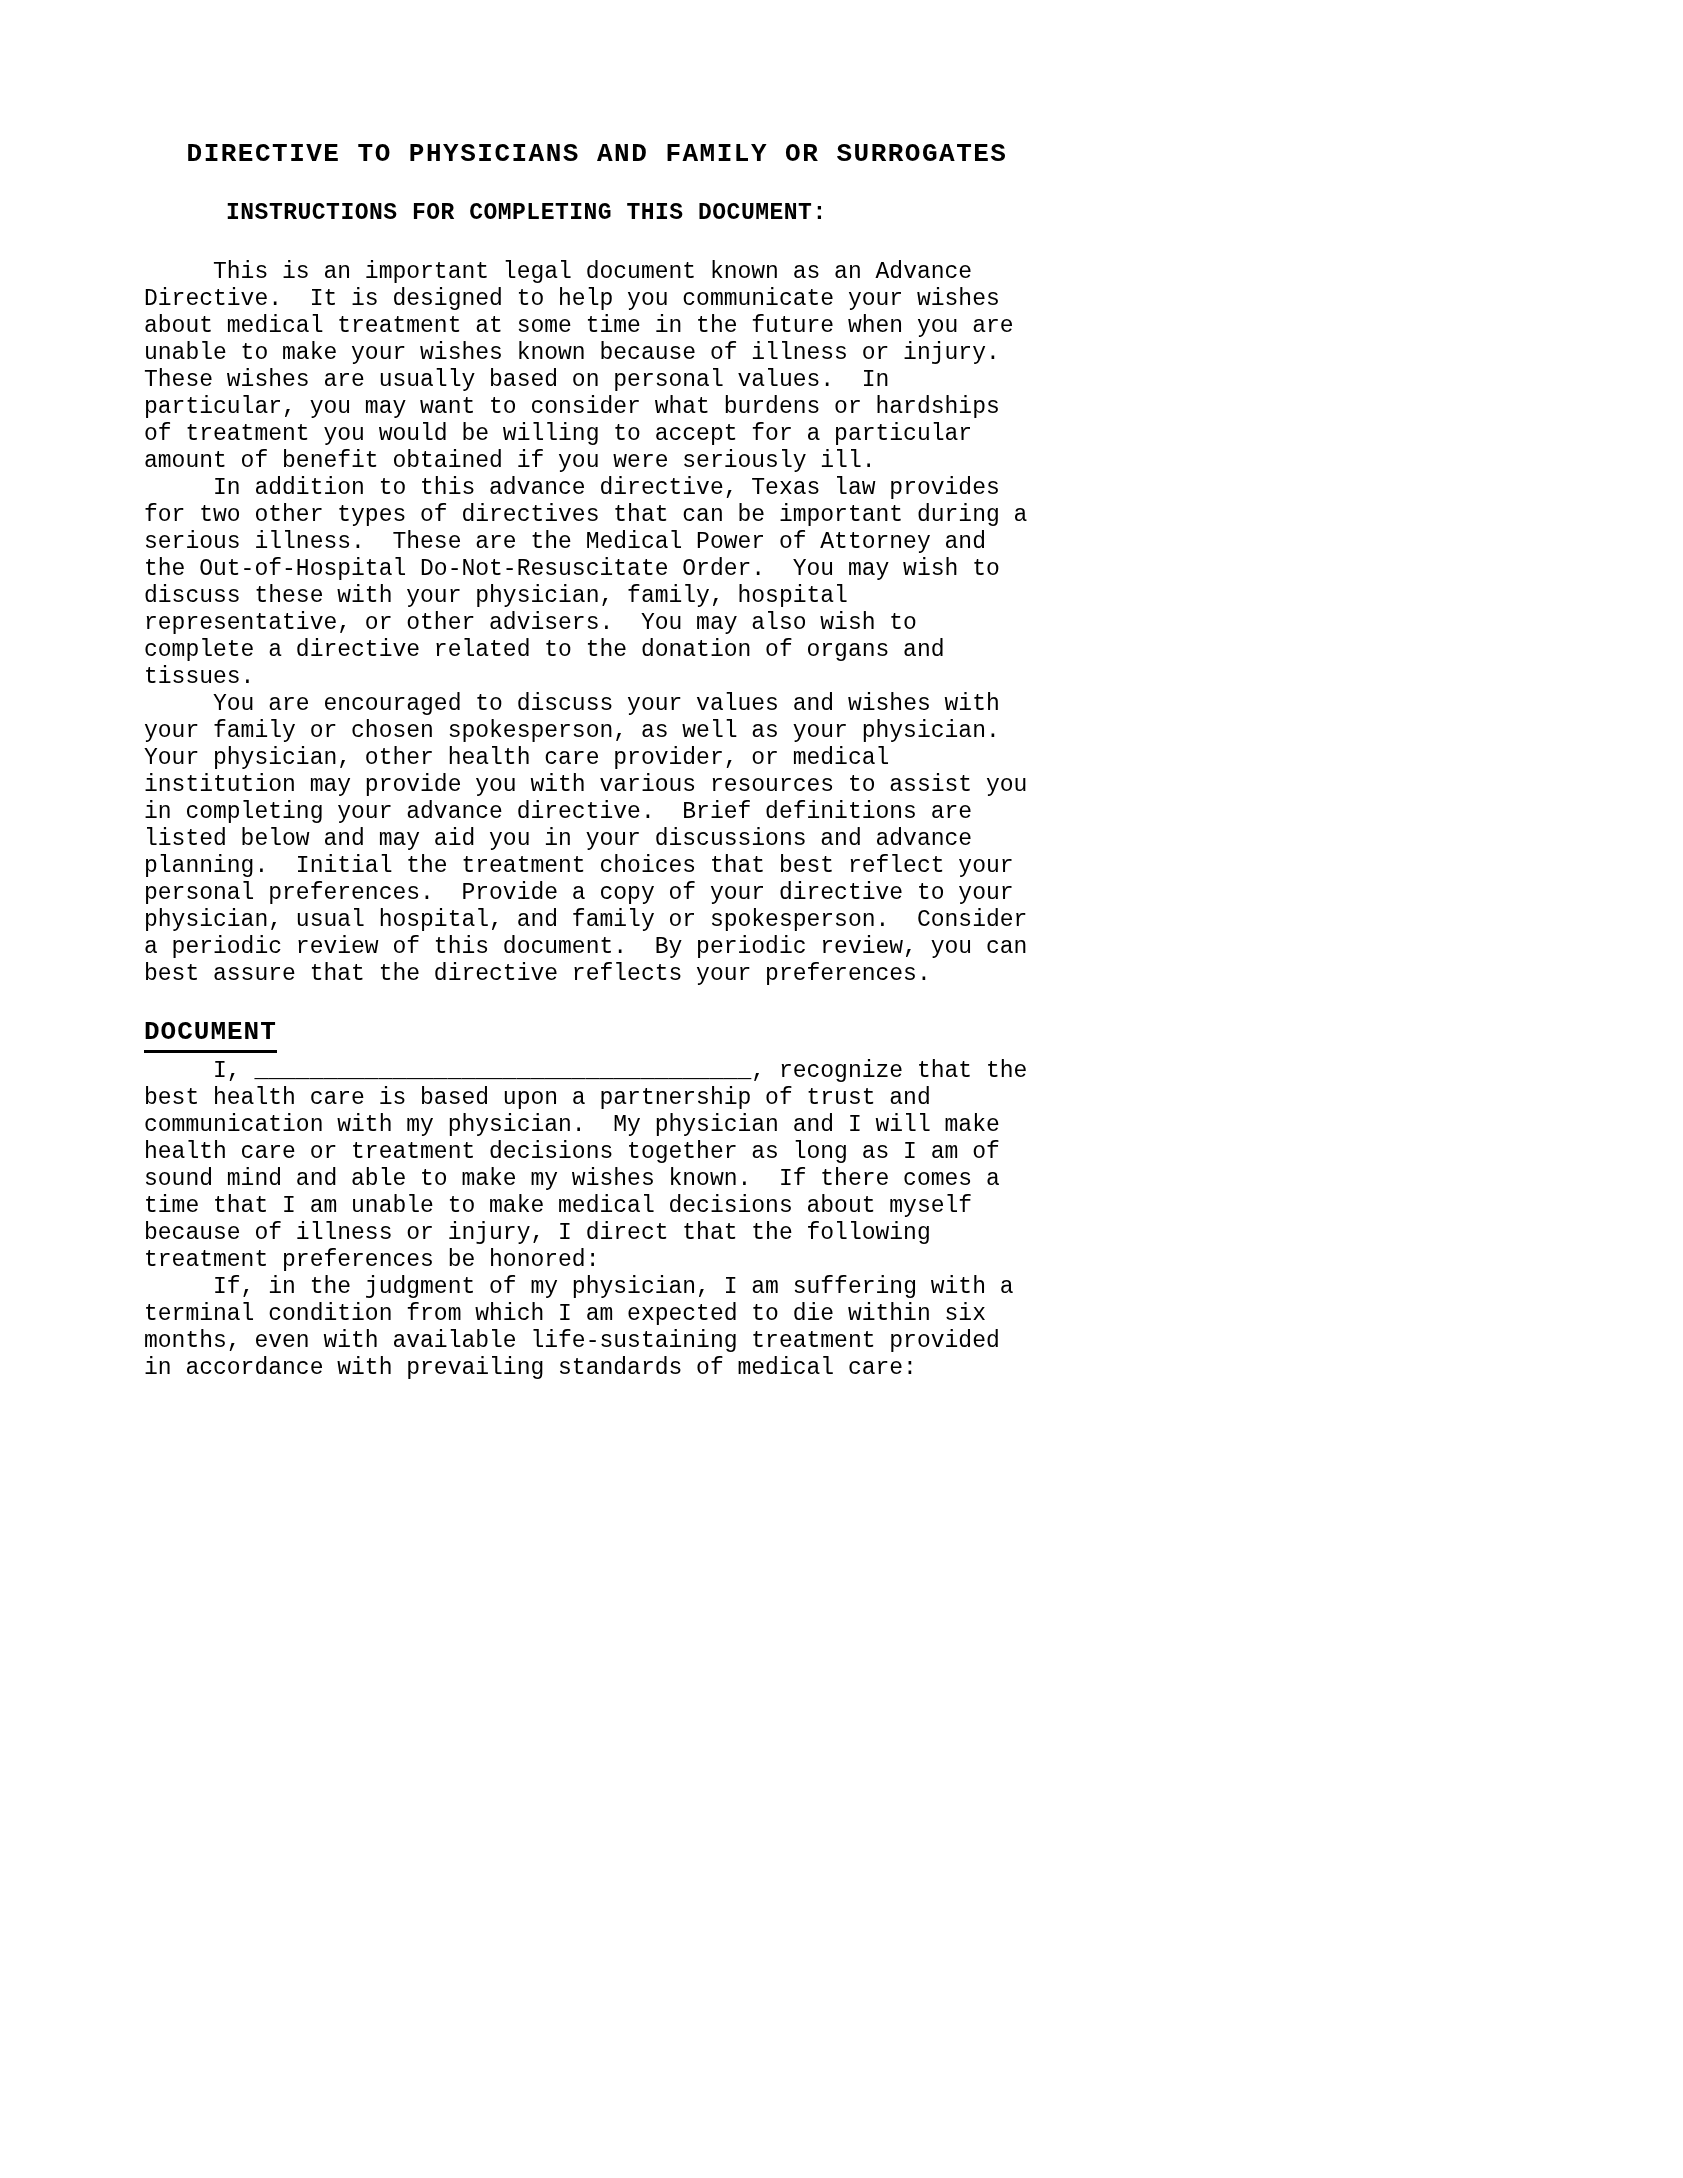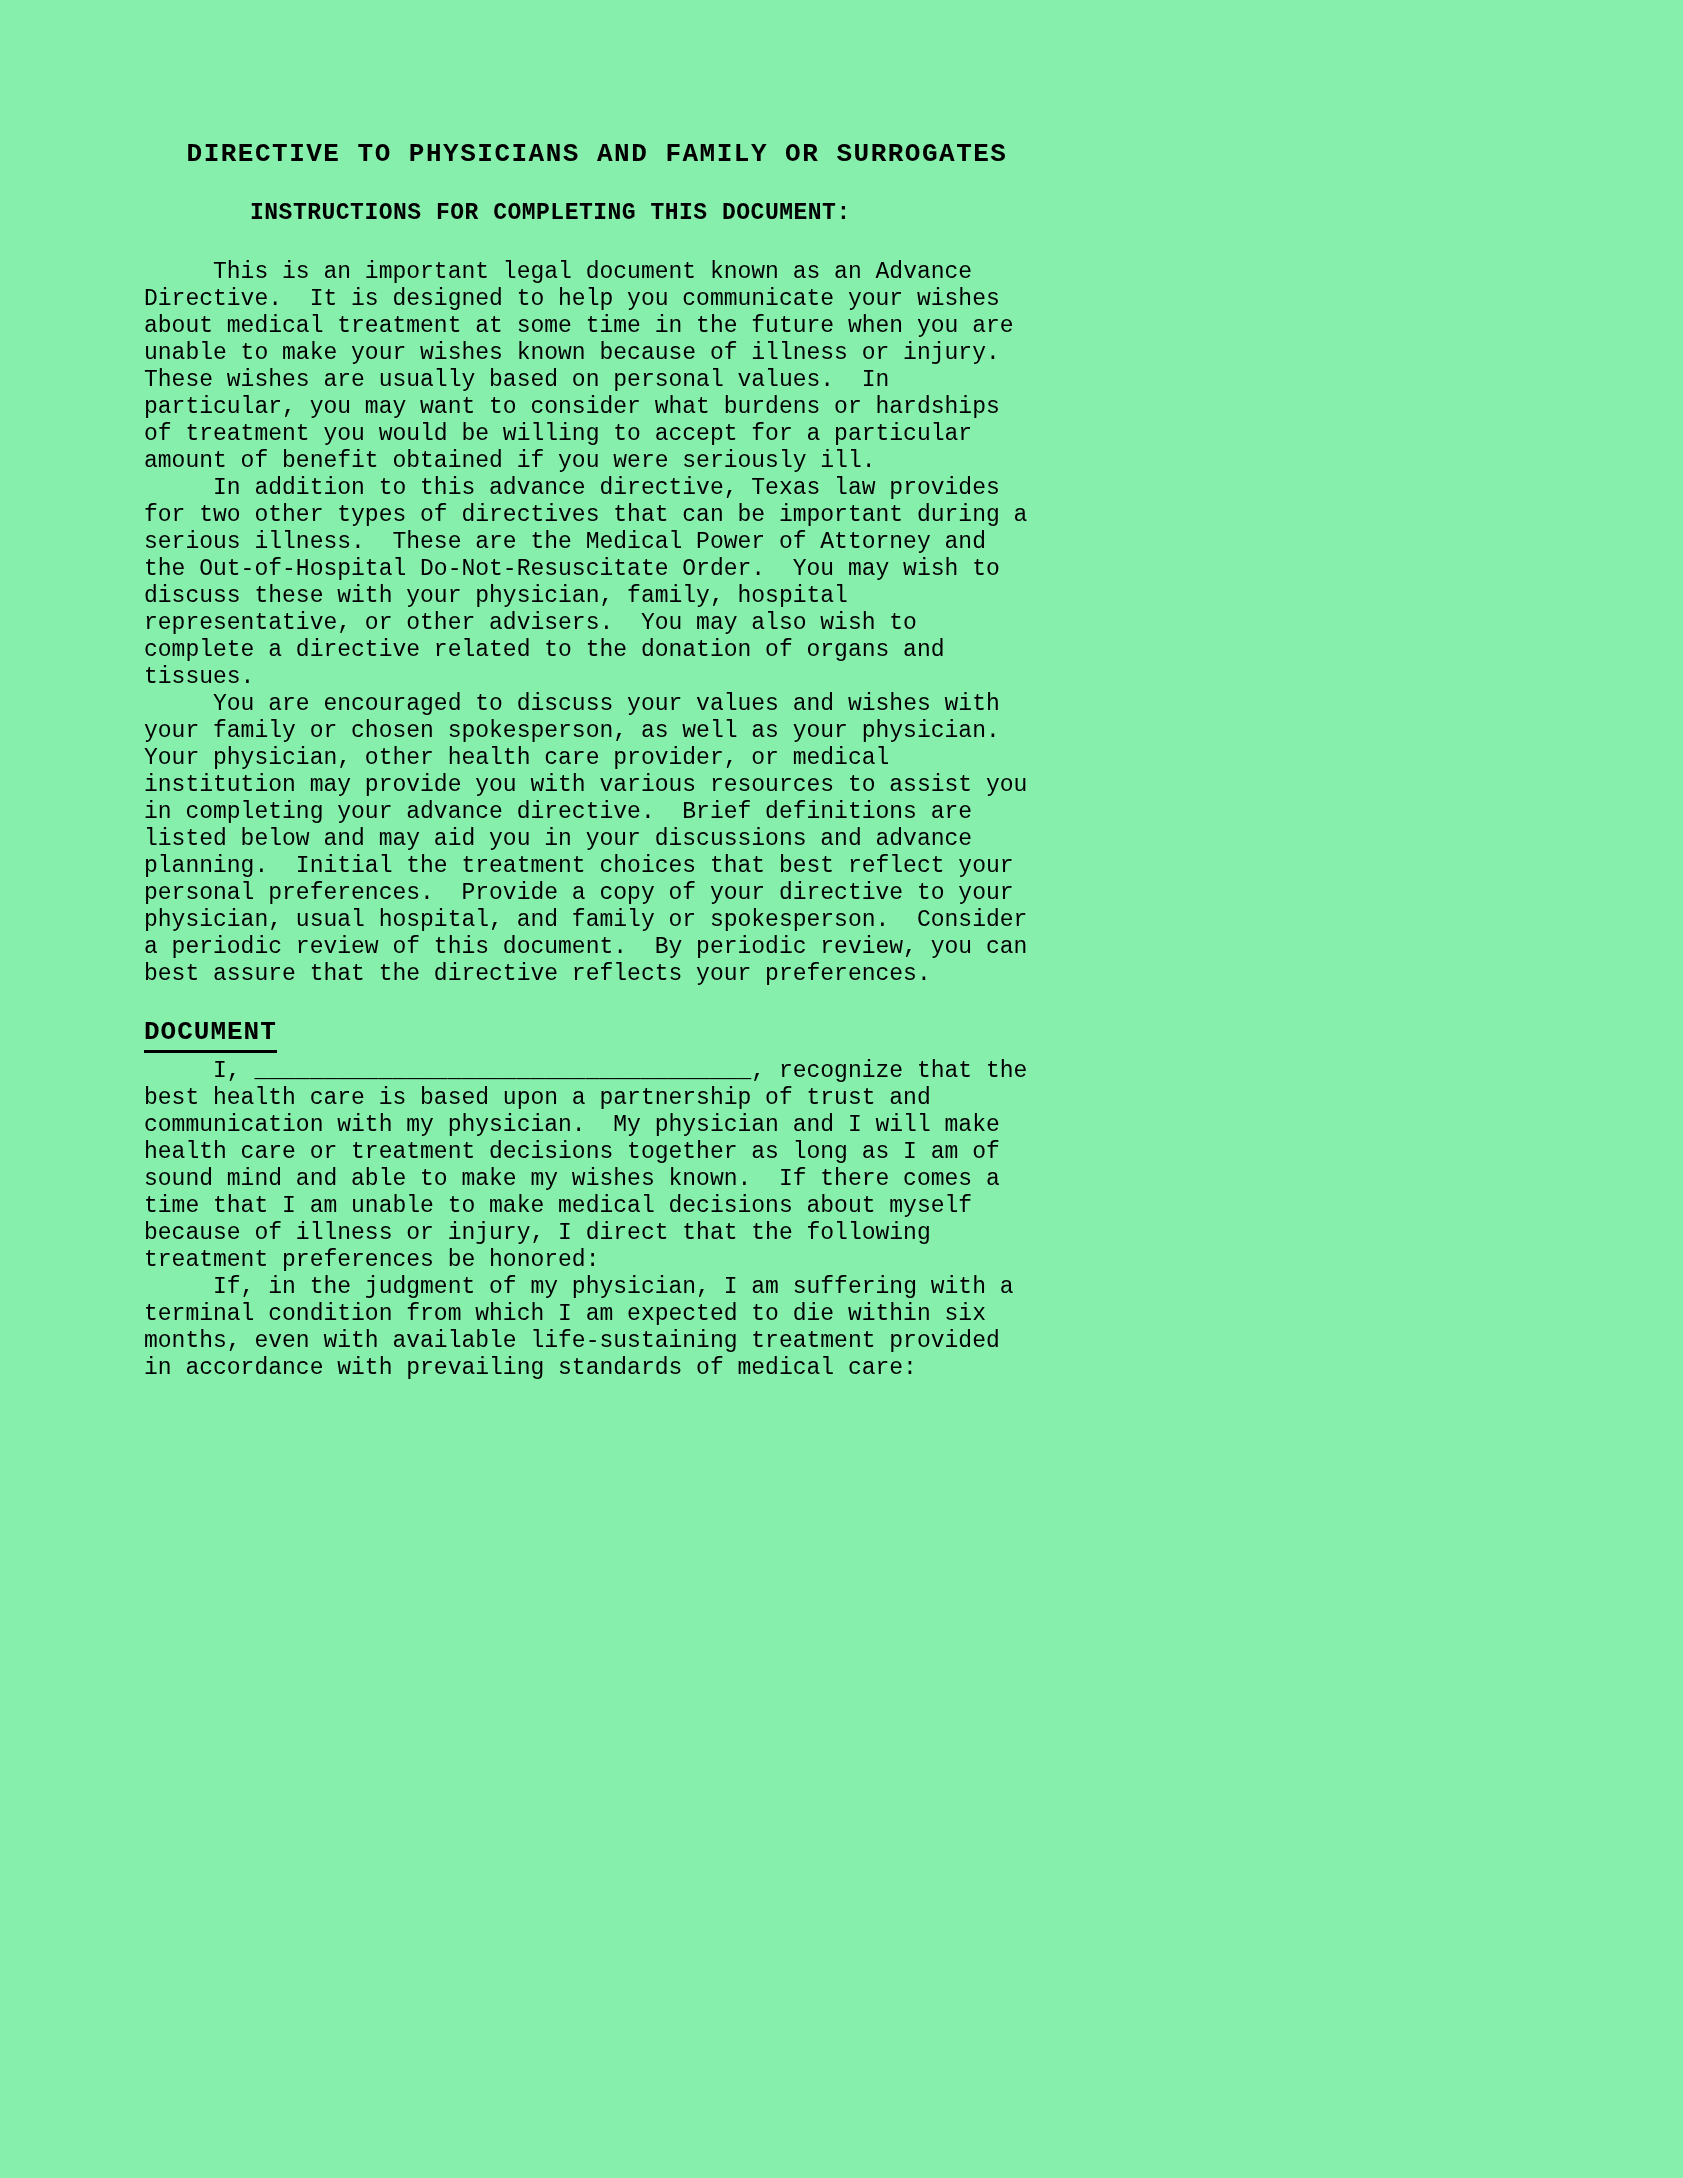--- a/index.html
+++ b/index.html
@@ -1,21 +1,21 @@
 <!DOCTYPE html>
 <html><head>
 <meta charset="utf-8">
 <style>
   * { margin: 0; padding: 0; box-sizing: border-box; }
   html, body { background: #888; }
   .page {
     position: relative;
     width: 1683px;
     height: 2178px;
-    background: #86efac;
+    background: #ffffff;
     margin: 0 auto;
     font-family: "Liberation Mono", "DejaVu Sans Mono", monospace;
     color: #000000;
     overflow: hidden;
   }
   .content {
     position: absolute;
     left: 144px;
     top: 137px;
     width: 921px;
@@ -24,21 +24,21 @@
     font-size: 26px;
     font-weight: bold;
     letter-spacing: 1.5px;
     text-align: center;
     width: 906px;
     line-height: 34px;
     white-space: nowrap;
   }
   .instructions-heading {
     margin-top: 29px;
-    margin-left: 106px;
+    margin-left: 82px;
     font-size: 23px;
     font-weight: bold;
     letter-spacing: 0.5px;
     line-height: 27px;
   }
   .para {
     font-size: 23px;
     line-height: 27px;
     white-space: pre-wrap;
     letter-spacing: 0;

